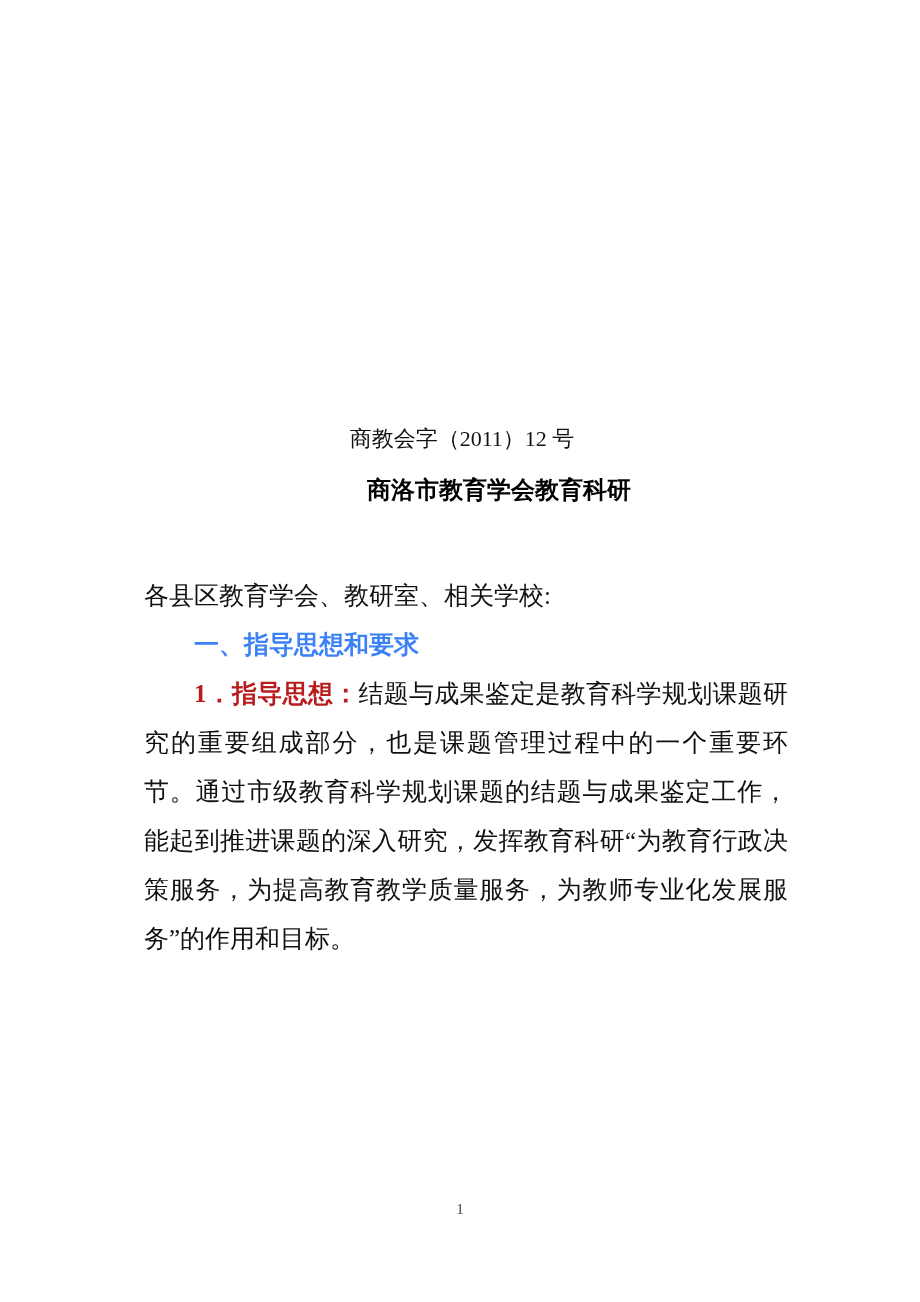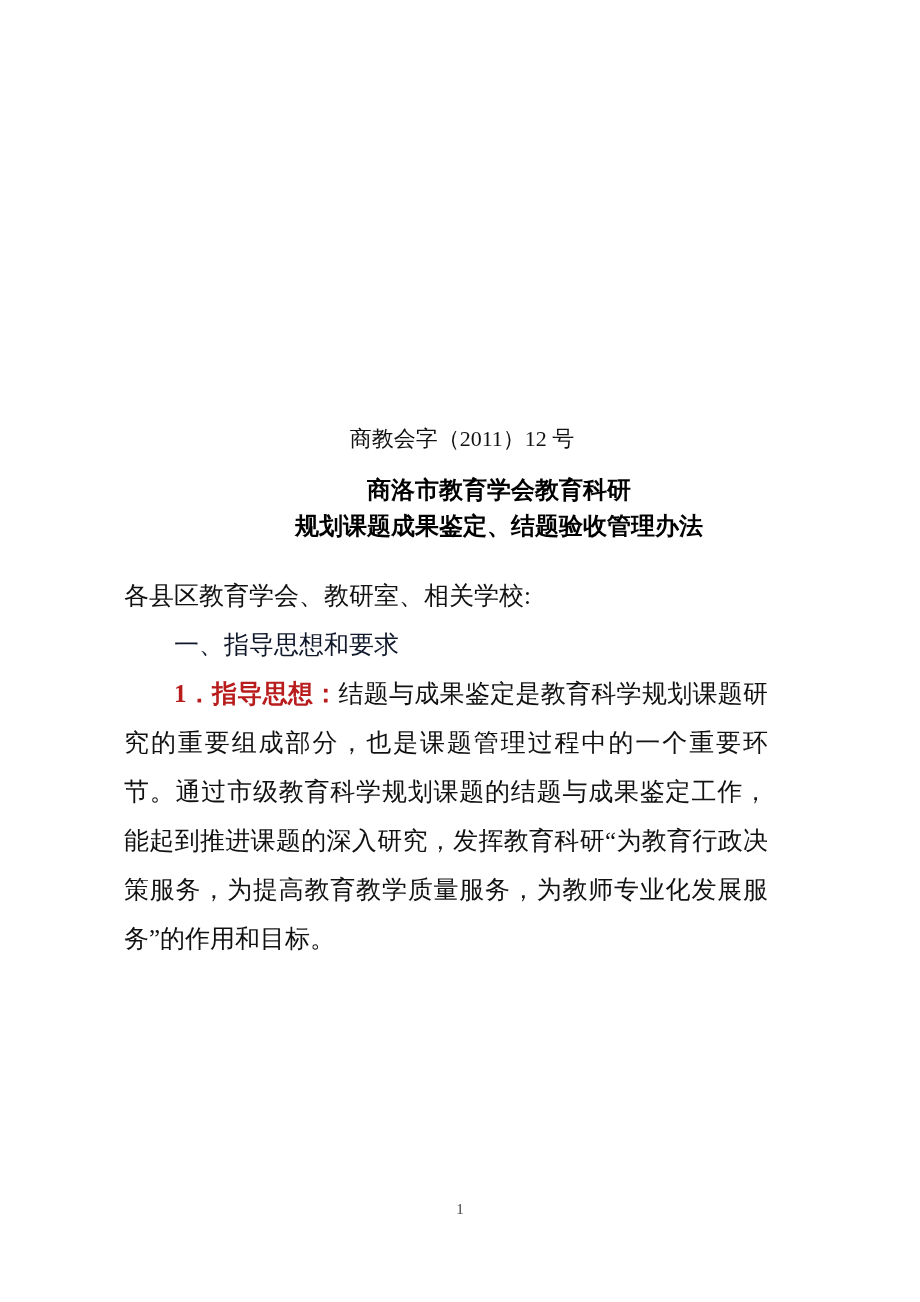--- a/index.html
+++ b/index.html
@@ -42,39 +42,39 @@
     line-height: 36px;
     color: #000000;
   }
   .doc-title .title-line {
     display: block;
     white-space: nowrap;
   }
   .doc-body {
     position: absolute;
     top: 571px;
-    left: 124px;
+    left: 144px;
     width: 644px;
     font-family: "Liberation Serif", serif;
     font-size: 25px;
     line-height: 49px;
     text-align: justify;
     text-justify: inter-character;
     color: #111111;
   }
   .doc-body p {
     margin: 0;
     padding: 0;
   }
   .para-indent {
     text-indent: 2em;
   }
   .section-heading {
-    font-weight: normal;
-    color: #0f172a;
+    font-weight: bold;
+    color: #3b82f6;
   }
   .lead-bold {
     font-weight: bold;
     color: #b91c1c;
   }
   .page-number {
     position: absolute;
     top: 1198px;
     left: 0;
     width: 920px;
@@ -87,21 +87,20 @@
 </style>
 </head>
 <body>
 
 <div class="page">
 
   <div class="doc-number">商教会字（2011）12 号</div>
 
   <h1 class="doc-title">
     <span class="title-line">商洛市教育学会教育科研</span>
-    <span class="title-line">规划课题成果鉴定、结题验收管理办法</span>
   </h1>
 
   <div class="doc-body">
     <p class="salutation">各县区教育学会、教研室、相关学校:</p>
 
 
     <p class="para-indent section-heading">一、指导思想和要求</p>
 
     <p class="para-indent"><span class="lead-bold">1．指导思想：</span><span>结题与成果鉴定是教育科学规划课题研究的重要组成部分，也是课题管理过程中的一个重要环节。通过市级教育科学规划课题的结题与成果鉴定工作，能起到推进课题的深入研究，发挥教育科研“为教育行政决策服务，为提高教育教学质量服务，为教师专业化发展服务”的作用和目标。</span></p>
   </div>

